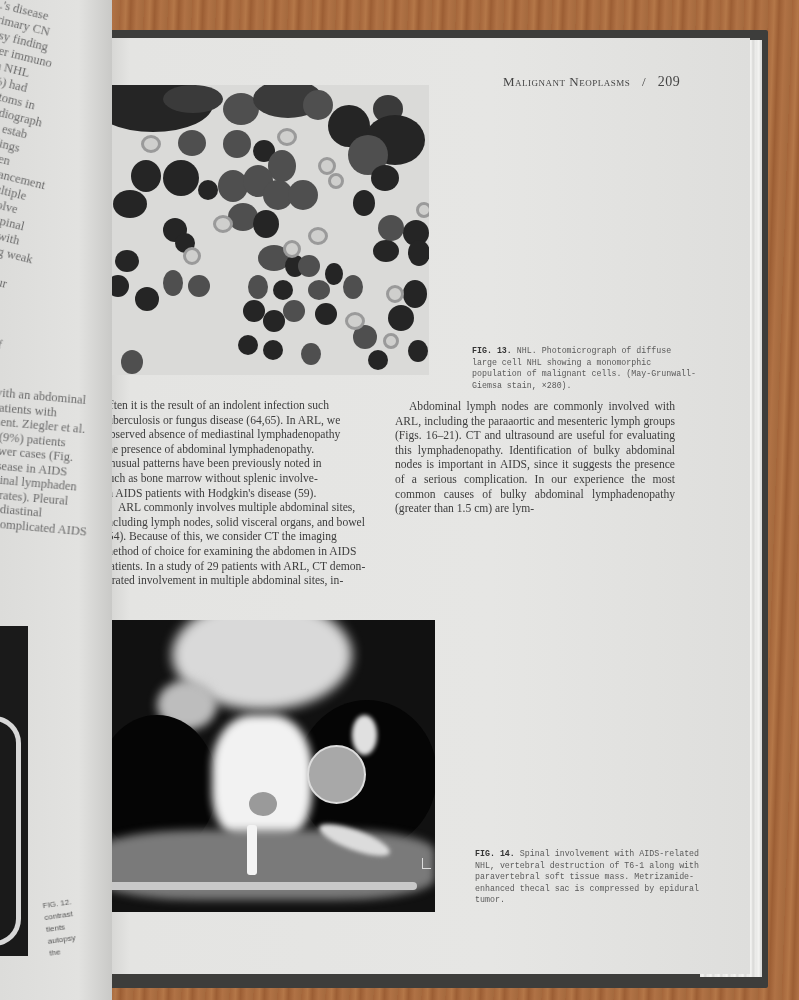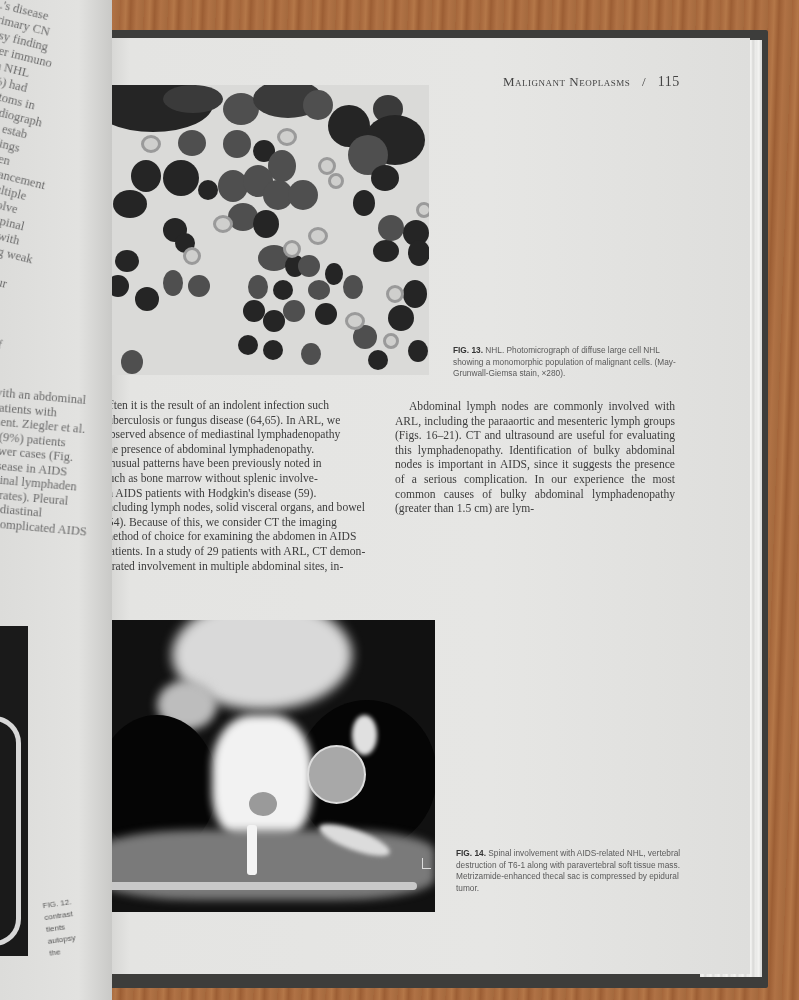--- a/index.html
+++ b/index.html
@@ -31,21 +31,21 @@
   .rh-title{font-variant:small-caps;margin-left:23px;}
   .rh-sep{margin:0 8px;}
   .rh-page{font-size:14px;}
 
   .fig13{position:absolute;left:103px;top:85px;width:326px;height:290px;background:#dadad8;overflow:hidden;}
   .cell{position:absolute;border-radius:50%;background:#3a3a3a;}
   .cell.m{background:#4f4f4f;}
   .cell.d{background:#252525;}
   .rbc{position:absolute;border-radius:50%;border:3px solid #9a9a9a;background:#cfcfcd;}
 
-  .caption{position:absolute;font-family:Liberation Sans, sans-serif;font-size:8.3px;line-height:11.5px;color:#5a5a5a;}
+  .caption{position:absolute;font-family:Liberation Mono, monospace;font-size:8.3px;line-height:11.5px;color:#5a5a5a;margin-left:19px;}
   .caption b{color:#333;}
   .cap13{left:453px;top:345px;width:225px;}
   .cap14{left:456px;top:848px;width:240px;}
 
   .body-col{position:absolute;font-size:11.6px;line-height:14.6px;color:#3d3d3d;text-align:justify;}
   .body-col p{margin:0;}
   .col1{left:104px;top:399px;width:270px;filter:blur(0.25px);}
   .col2{left:395px;top:400px;width:280px;}
   .indent{text-indent:14px;}
 
@@ -58,21 +58,21 @@
 
 <div class="wood"></div>
 <div class="cover"></div>
 <div class="page-stack"></div>
 
 <div class="right-page"></div>
 
 <div class="running-head">
   <span class="rh-title">Malignant Neoplasms</span>
   <span class="rh-sep">/</span>
-  <span class="rh-page">115</span>
+  <span class="rh-page">209</span>
 </div>
 
 <div class="fig13">
   <div class="cell d" style="left:-10px;top:-8px;width:120px;height:55px;"></div>
   <div class="cell" style="left:60px;top:0;width:60px;height:28px;"></div>
   <div class="cell m" style="left:120px;top:8px;width:36px;height:32px;"></div>
   <div class="cell" style="left:150px;top:-5px;width:70px;height:38px;"></div>
   <div class="cell m" style="left:200px;top:5px;width:30px;height:30px;"></div>
   <div class="cell d" style="left:225px;top:20px;width:42px;height:42px;"></div>
   <div class="cell" style="left:270px;top:10px;width:30px;height:28px;"></div>
@@ -146,20 +146,21 @@
 </div>
 
 <div class="body-col col1">
   <p>often it is the result of an indolent infection such</p>
   <p>tuberculosis or fungus disease (64,65). In ARL, we</p>
   <p>observed absence of mediastinal lymphadenopathy</p>
   <p>the presence of abdominal lymphadenopathy.</p>
   <p>unusual patterns have been previously noted in</p>
   <p>such as bone marrow without splenic involve-</p>
   <p>in AIDS patients with Hodgkin's disease (59).</p>
+  <p class="indent">ARL commonly involves multiple abdominal sites,</p>
   <p>including lymph nodes, solid visceral organs, and bowel</p>
   <p>(54). Because of this, we consider CT the imaging</p>
   <p>method of choice for examining the abdomen in AIDS</p>
   <p>patients. In a study of 29 patients with ARL, CT demon-</p>
   <p>strated involvement in multiple abdominal sites, in-</p>
 </div>
 
 <div class="body-col col2">
   <p class="indent">Abdominal lymph nodes are commonly involved with ARL, including the paraaortic and mesenteric lymph groups (Figs. 16–21). CT and ultrasound are useful for evaluating this lymphadenopathy. Identification of bulky abdominal nodes is important in AIDS, since it suggests the presence of a serious complication. In our experience the most common causes of bulky abdominal lymphadenopathy (greater than 1.5 cm) are lym-</p>
 </div>

